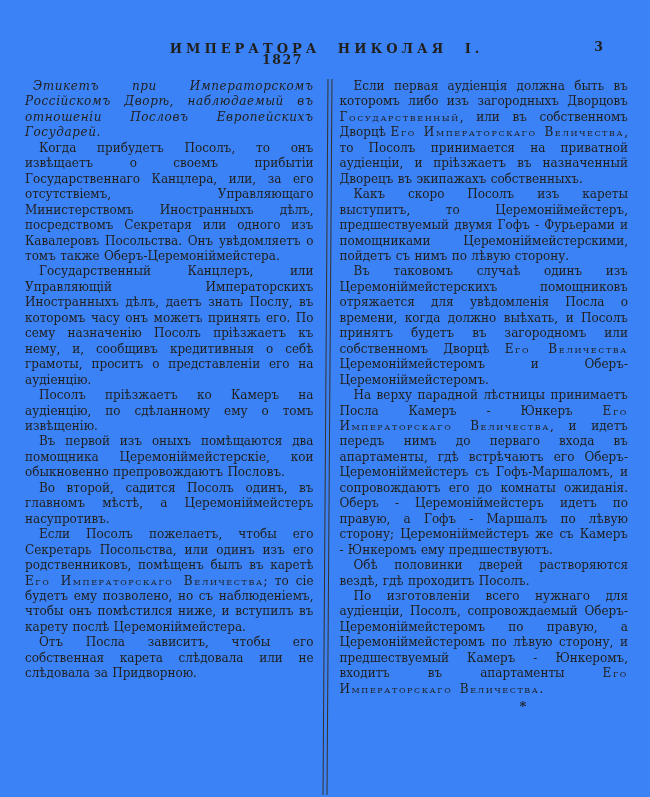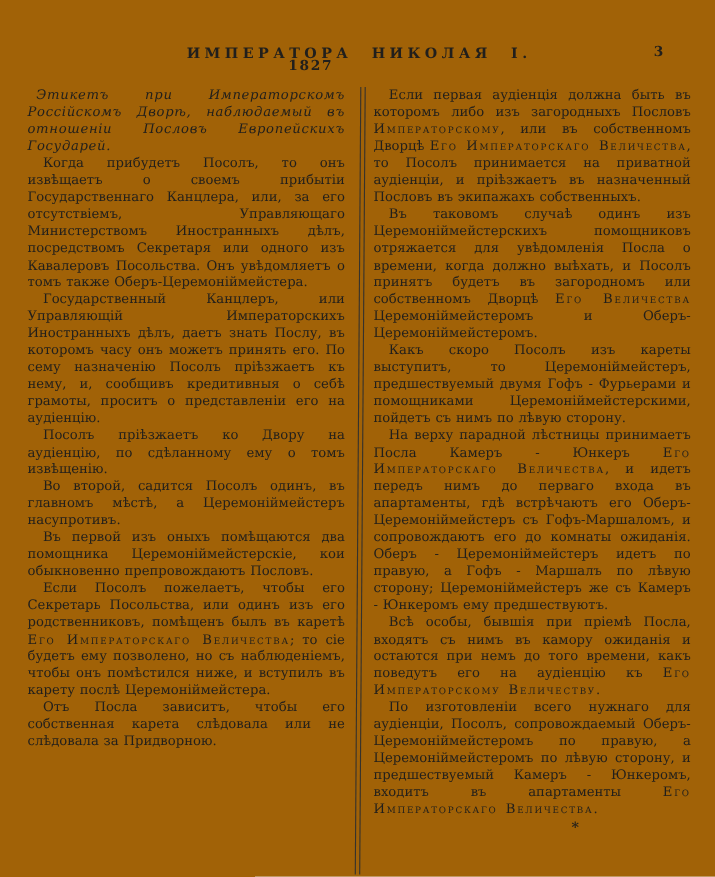--- a/index.html
+++ b/index.html
@@ -1,21 +1,21 @@
 <!DOCTYPE html>
 <html lang="ru"><head>
 <meta charset="utf-8">
 <style>
   html, body { margin: 0; padding: 0; background: #e8e6e0; }
   .page {
     position: relative;
     width: 650px;
     height: 797px;
     margin: 0 auto;
-    background: #a16207;
+    background: #3b82f6;
     color: #211f1c;
     font-family: "DejaVu Serif", serif;
     overflow: hidden;
   }
   
   .header {
     position: absolute;
     top: 38px; left: 25px; right: 22px;
     height: 18px;
     text-align: center;
@@ -95,34 +95,34 @@
   </div>
 
   <div class="year">1827</div>
 
   <div class="columns">
 
     <div class="col" id="left-col">
       <p class="heading">Этикетъ при Императорскомъ Россійскомъ Дворѣ, наблюдаемый въ отношеніи Пословъ Европейскихъ Государей.</p>
     <p><span>Когда прибудетъ Посолъ, то онъ извѣщаетъ о своемъ прибытіи Государственнаго Канцлера, или, за его отсутствіемъ, Управляющаго Министерствомъ Иностранныхъ дѣлъ, посредствомъ Секретаря или одного изъ Кавалеровъ Посольства. Онъ увѣдомляетъ о томъ также Оберъ-Церемоніймейстера.</span></p>
         <p><span>Государственный Канцлеръ, или Управляющій Императорскихъ Иностранныхъ дѣлъ, даетъ знать Послу, въ которомъ часу онъ можетъ принять его. По сему назначенію Посолъ пріѣзжаетъ къ нему, и, сообщивъ кредитивныя о себѣ грамоты, проситъ о представленіи его на аудіенцію.</span></p>
-        <p><span>Посолъ пріѣзжаетъ ко Двору на аудіенцію, по сдѣланному ему о томъ извѣщенію.</span></p>
+        <p><span>Посолъ пріѣзжаетъ ко Камеръ на аудіенцію, по сдѣланному ему о томъ извѣщенію.</span></p>
+        <p><span>Въ первой изъ оныхъ помѣщаются два помощника Церемоніймейстерскіе, кои обыкновенно препровождаютъ Пословъ.</span></p>
         <p><span>Во второй, садится Посолъ одинъ, въ главномъ мѣстѣ, а Церемоніймейстеръ насупротивъ.</span></p>
-        <p><span>Въ первой изъ оныхъ помѣщаются два помощника Церемоніймейстерскіе, кои обыкновенно препровождаютъ Пословъ.</span></p>
         <p><span>Если Посолъ пожелаетъ, чтобы его Секретарь Посольства, или одинъ изъ его родственниковъ, помѣщенъ былъ въ каретѣ </span><span class="sc">Его Императорскаго Величества</span><span>; то сіе будетъ ему позволено, но съ наблюденіемъ, чтобы онъ помѣстился ниже, и вступилъ въ карету послѣ Церемоніймейстера.</span></p>
         <p><span>Отъ Посла зависитъ, чтобы его собственная карета слѣдовала или не слѣдовала за Придворною.</span></p>
       </div>
 
     <div class="col-divider"></div>
 
     <div class="col" id="right-col">
-        <p><span>Если первая аудіенція должна быть въ которомъ либо изъ загородныхъ Пословъ </span><span class="sc">Императорскому</span><span>, или въ собственномъ Дворцѣ </span><span class="sc">Его Императорскаго Величества</span><span>, то Посолъ принимается на приватной аудіенціи, и пріѣзжаетъ въ назначенный Пословъ въ экипажахъ собственныхъ.</span></p>
+        <p><span>Если первая аудіенція должна быть въ которомъ либо изъ загородныхъ Дворцовъ </span><span class="sc">Государственный</span><span>, или въ собственномъ Дворцѣ </span><span class="sc">Его Императорскаго Величества</span><span>, то Посолъ принимается на приватной аудіенціи, и пріѣзжаетъ въ назначенный Дворецъ въ экипажахъ собственныхъ.</span></p>
+        <p><span>Какъ скоро Посолъ изъ кареты выступитъ, то Церемоніймейстеръ, предшествуемый двумя Гофъ - Фурьерами и помощниками Церемоніймейстерскими, пойдетъ съ нимъ по лѣвую сторону.</span></p>
         <p><span>Въ таковомъ случаѣ одинъ изъ Церемоніймейстерскихъ помощниковъ отряжается для увѣдомленія Посла о времени, когда должно выѣхать, и Посолъ принятъ будетъ въ загородномъ или собственномъ Дворцѣ </span><span class="sc">Его Величества</span><span> Церемоніймейстеромъ и Оберъ-Церемоніймейстеромъ.</span></p>
-        <p><span>Какъ скоро Посолъ изъ кареты выступитъ, то Церемоніймейстеръ, предшествуемый двумя Гофъ - Фурьерами и помощниками Церемоніймейстерскими, пойдетъ съ нимъ по лѣвую сторону.</span></p>
         <p><span>На верху парадной лѣстницы принимаетъ Посла Камеръ - Юнкеръ </span><span class="sc">Его Императорскаго Величества</span><span>, и идетъ передъ нимъ до перваго входа въ апартаменты, гдѣ встрѣчаютъ его Оберъ-Церемоніймейстеръ съ Гофъ-Маршаломъ, и сопровождаютъ его до комнаты ожиданія. Оберъ - Церемоніймейстеръ идетъ по правую, а Гофъ - Маршалъ по лѣвую сторону; Церемоніймейстеръ же съ Камеръ - Юнкеромъ ему предшествуютъ.</span></p>
-        <p><span>Всѣ особы, бывшія при пріемѣ Посла, входятъ съ нимъ въ камору ожиданія и остаются при немъ до того времени, какъ поведутъ его на аудіенцію къ </span><span class="sc">Его Императорскому Величеству</span><span>.</span></p>
+        <p><span>Обѣ половинки дверей растворяются вездѣ, гдѣ проходитъ Посолъ.</span></p>
         <p><span>По изготовленіи всего нужнаго для аудіенціи, Посолъ, сопровождаемый Оберъ-Церемоніймейстеромъ по правую, а Церемоніймейстеромъ по лѣвую сторону, и предшествуемый Камеръ - Юнкеромъ, входитъ въ апартаменты </span><span class="sc">Его Императорскаго Величества</span><span>.</span></p>
         <div class="footnote-mark">*</div>
       </div>
 
   </div>
 
 </div>
 
 </body></html>

